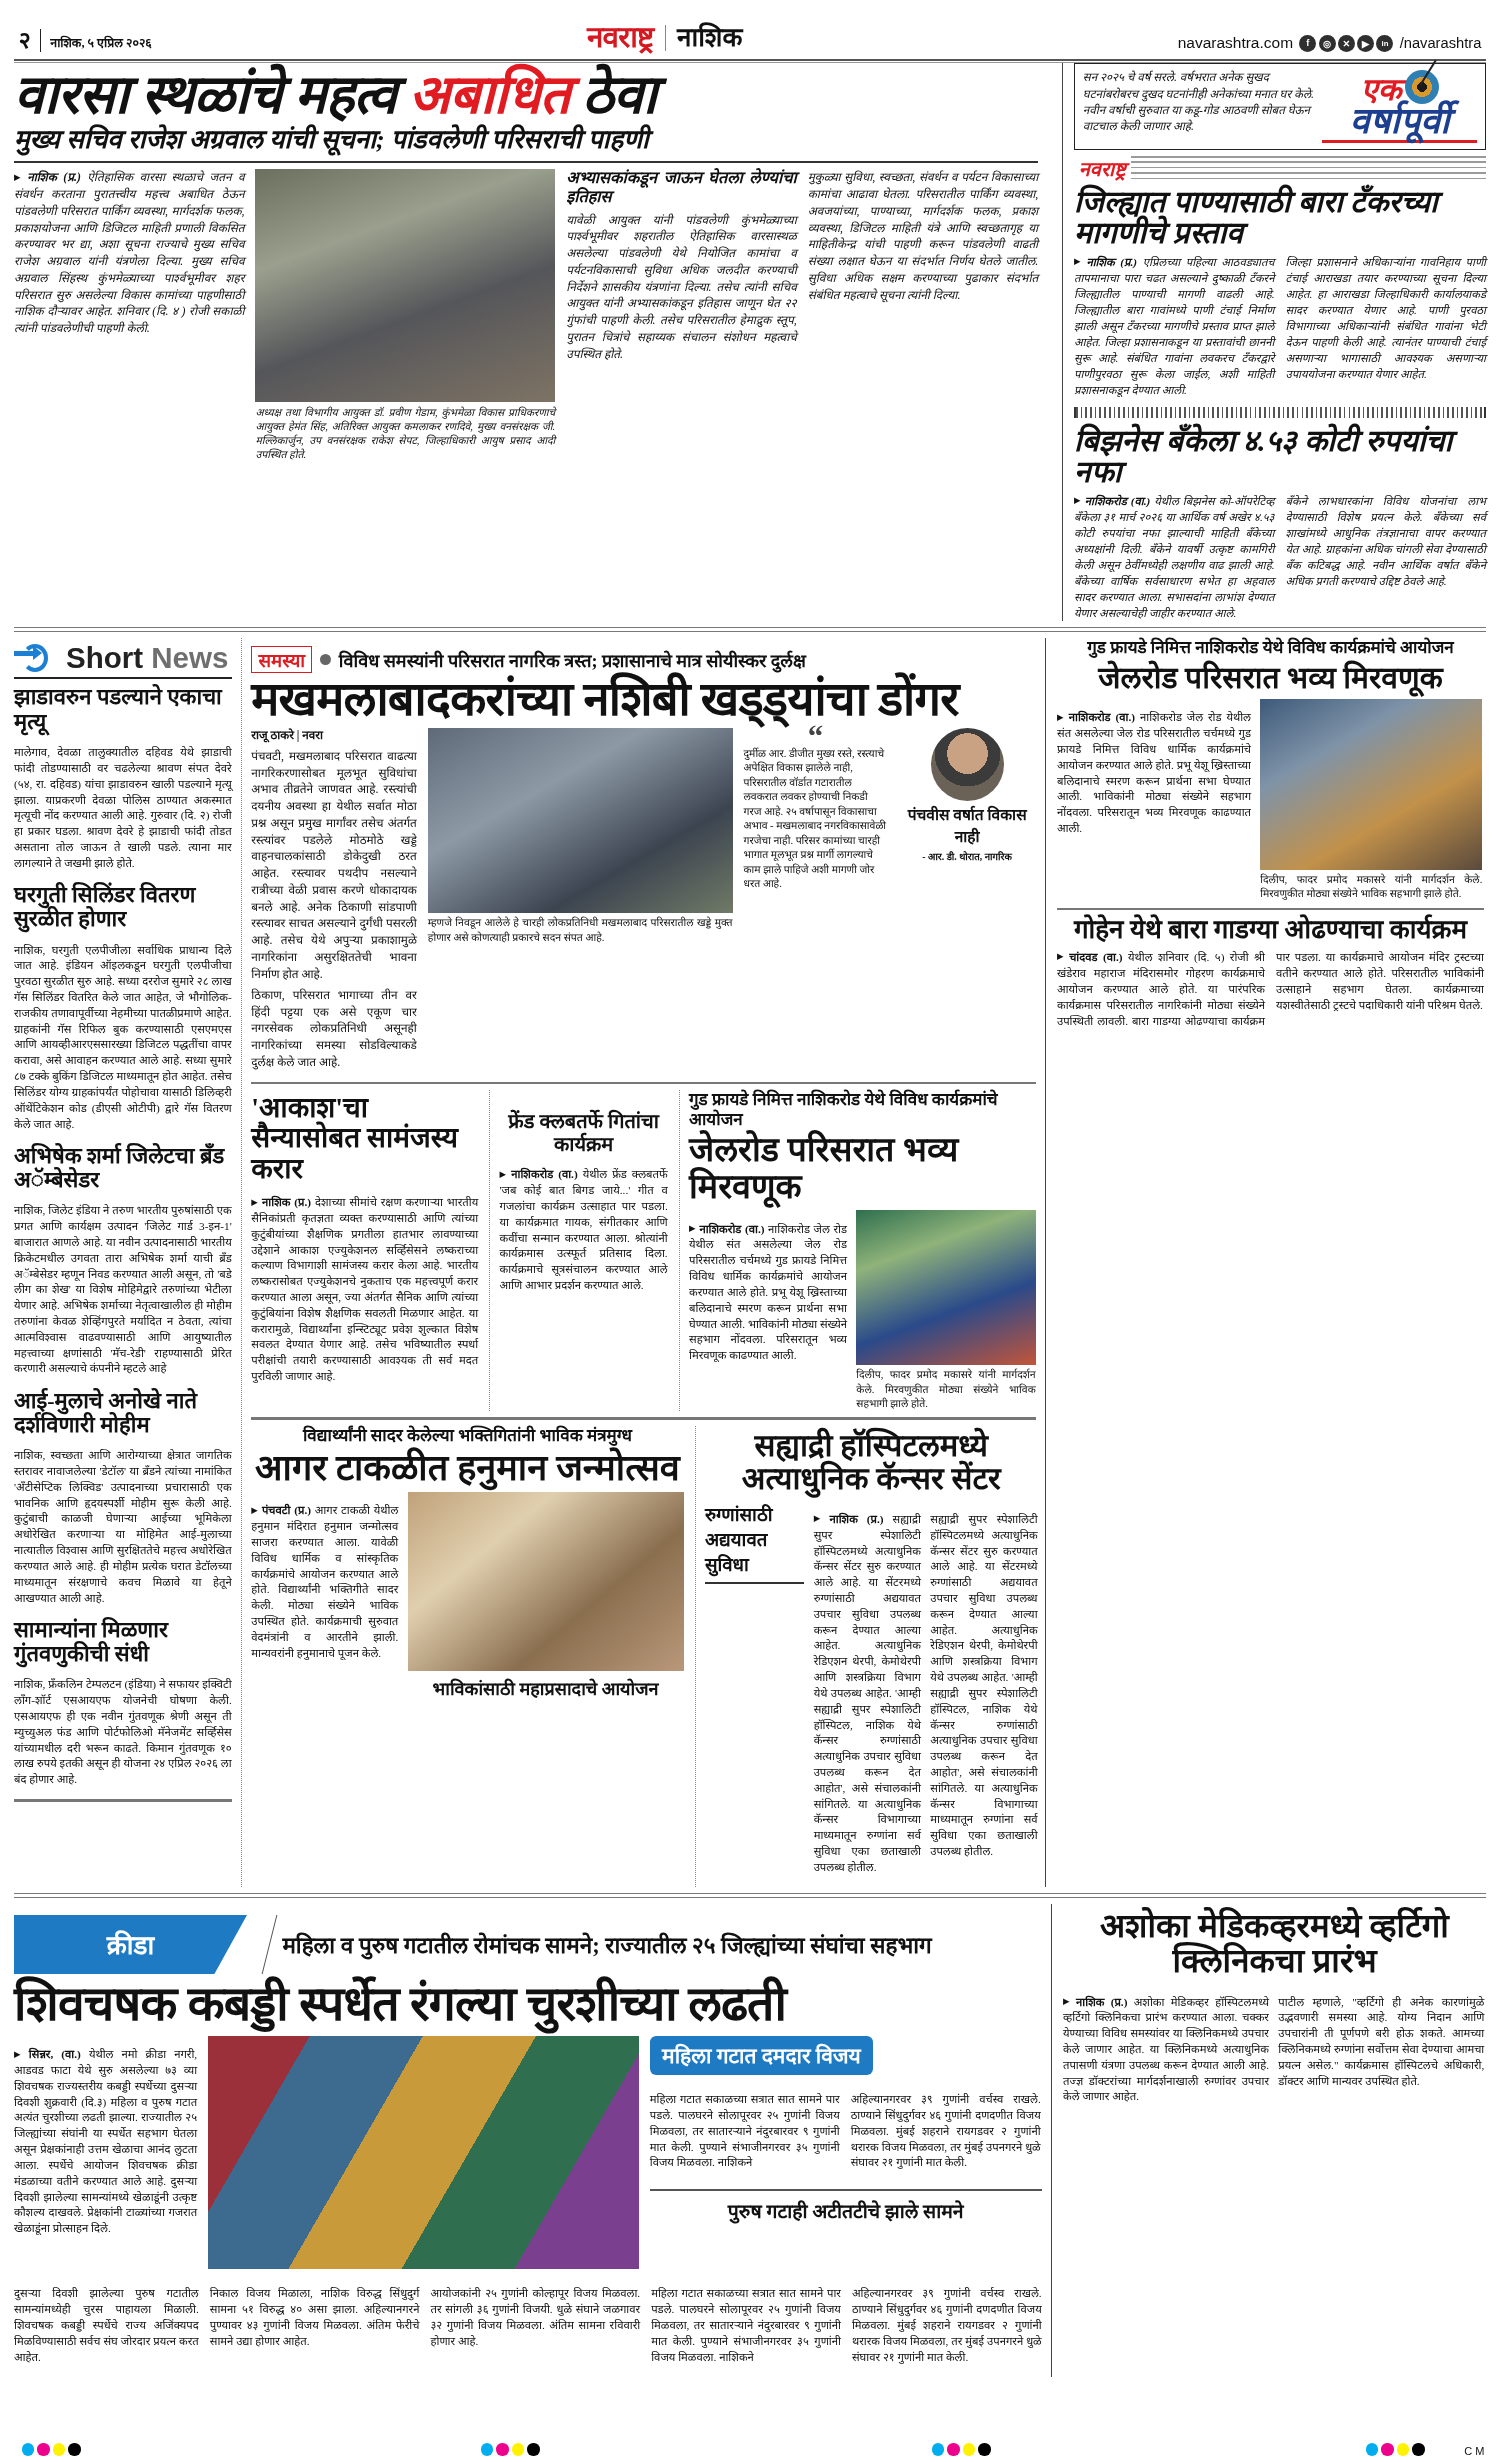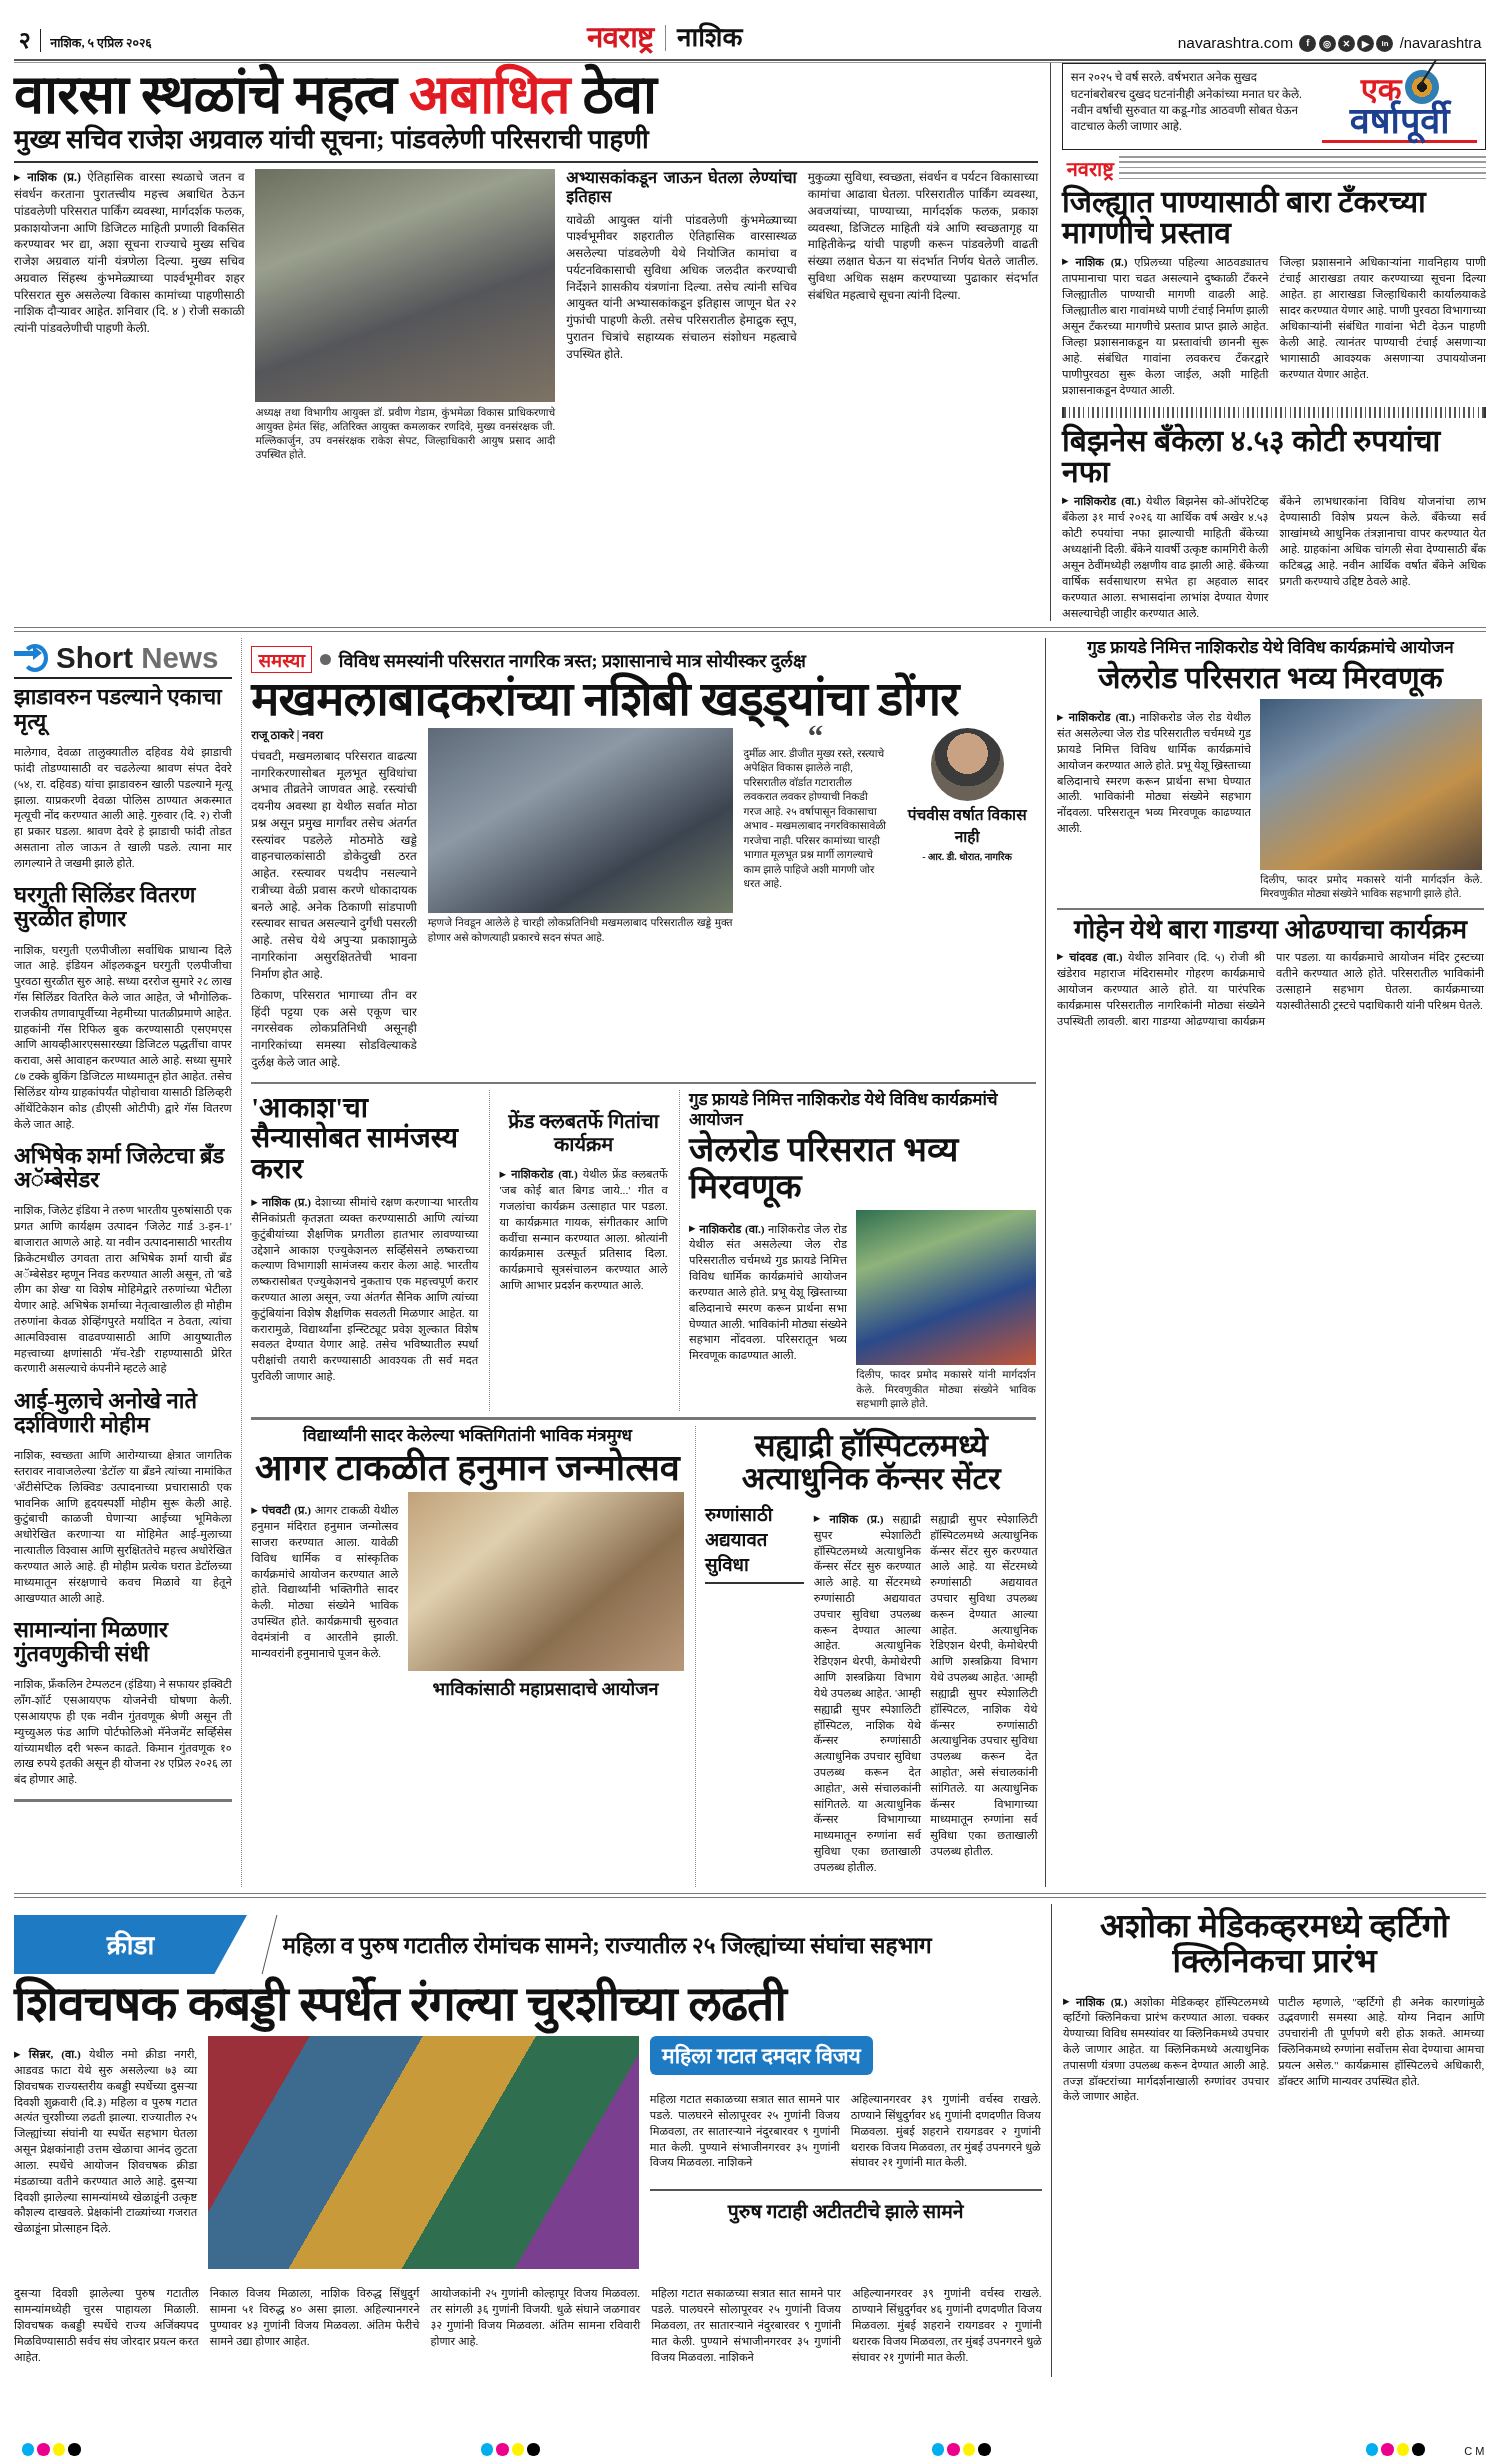--- a/index.html
+++ b/index.html
@@ -27,21 +27,21 @@
   .mh-right { display:flex; align-items:center; gap:6.2px; font-family:"Liberation Sans", sans-serif; }
   .mh-url { font-size:15.5px; color:#111; }
   .socials { display:flex; gap:2.3px; }
   .soc { width:17px; height:17px; border-radius:50%; background:#2f2f2f; color:#fff;
          font-size:9.3px; display:flex; align-items:center; justify-content:center; font-weight:bold; }
   .mh-handle { font-size:14.7px; }
 
   .rule-double { border-top:2.3px solid #555; border-bottom:0.8px solid #999; height:4.7px; margin:1.6px 0 0 0; }
 
   
-  .top-area { display:flex; gap:4px; }
+  .top-area { display:flex; gap:16px;font-style:italic; }
   .col-main { width:1032px; padding-right:7.8px; }
   .col-right { width:439px; border-left:1.6px solid #444; padding-left:11px; }
 
   
   .lead-h1 { font-size:54px; font-weight:bold; line-height:1.02; letter-spacing:-0.8px; margin:4.7px 0 3.1px 0; }
   .lead-h1 .hl { color:#e01b22; }
   .lead-h2 { font-size:26px; font-weight:bold; line-height:1.1; margin:0 0 6.2px 0; }
   .hdr-rule { height:2.3px; background:#333; margin:3.1px 0 6.2px 0; }
 
   
@@ -96,21 +96,21 @@
 
   .blue-box { background:#1f7ac4; color:#fff; font-size:21px; font-weight:bold;
               padding:5.4px 12.4px; border-radius:6.2px; display:inline-block; }
 
   .quote-card { text-align:center; font-size:11px; line-height:1.4; }
   .quote-mark { font-size:31px; font-weight:bold; color:#444; line-height:0.6; }
   .qname { font-size:15.5px; font-weight:bold; margin-top:3.1px; }
   .avatar { width:73px; height:73px; border-radius:50%; margin:0 auto 3.1px auto;
             background:radial-gradient(circle at 50% 35%, #c9a183 0 34%, #3b3b3b 34% 55%, #6b6257 55% 100%); }
 
-  .sh-head { display:flex; align-items:center; gap:8px; margin:3.1px 0 1.6px 0; }
+  .sh-head { display:flex; align-items:center; gap:18px; margin:3.1px 0 1.6px 0; }
   .sh-icon { width:34px; height:31px; position:relative; }
   .sh-icon .arc { position:absolute; right:0; top:1.6px; width:26px; height:28px;
      border:4.7px solid #1b7fd4; border-left-color:transparent; border-radius:50%; }
   .sh-icon .arrow { position:absolute; left:0; top:8.5px; width:20px; height:4.7px; background:#1b7fd4; }
   .sh-icon .arrow:after { content:""; position:absolute; right:-7.8px; top:-5.4px;
      border-left:9.3px solid #1b7fd4; border-top:7.8px solid transparent; border-bottom:7.8px solid transparent; }
   .sh-title { font-size:29.5px; font-weight:bold; font-family:"Liberation Sans", sans-serif; color:#222; }
   .sh-title em { font-style:normal; color:#6f6f6f; }
   .sn-h { font-size:22px; font-weight:bold; line-height:1.1; margin:6.2px 0 2.3px 0; }
   .sn-body { font-size:11.3px; line-height:1.4; text-align:justify; }

